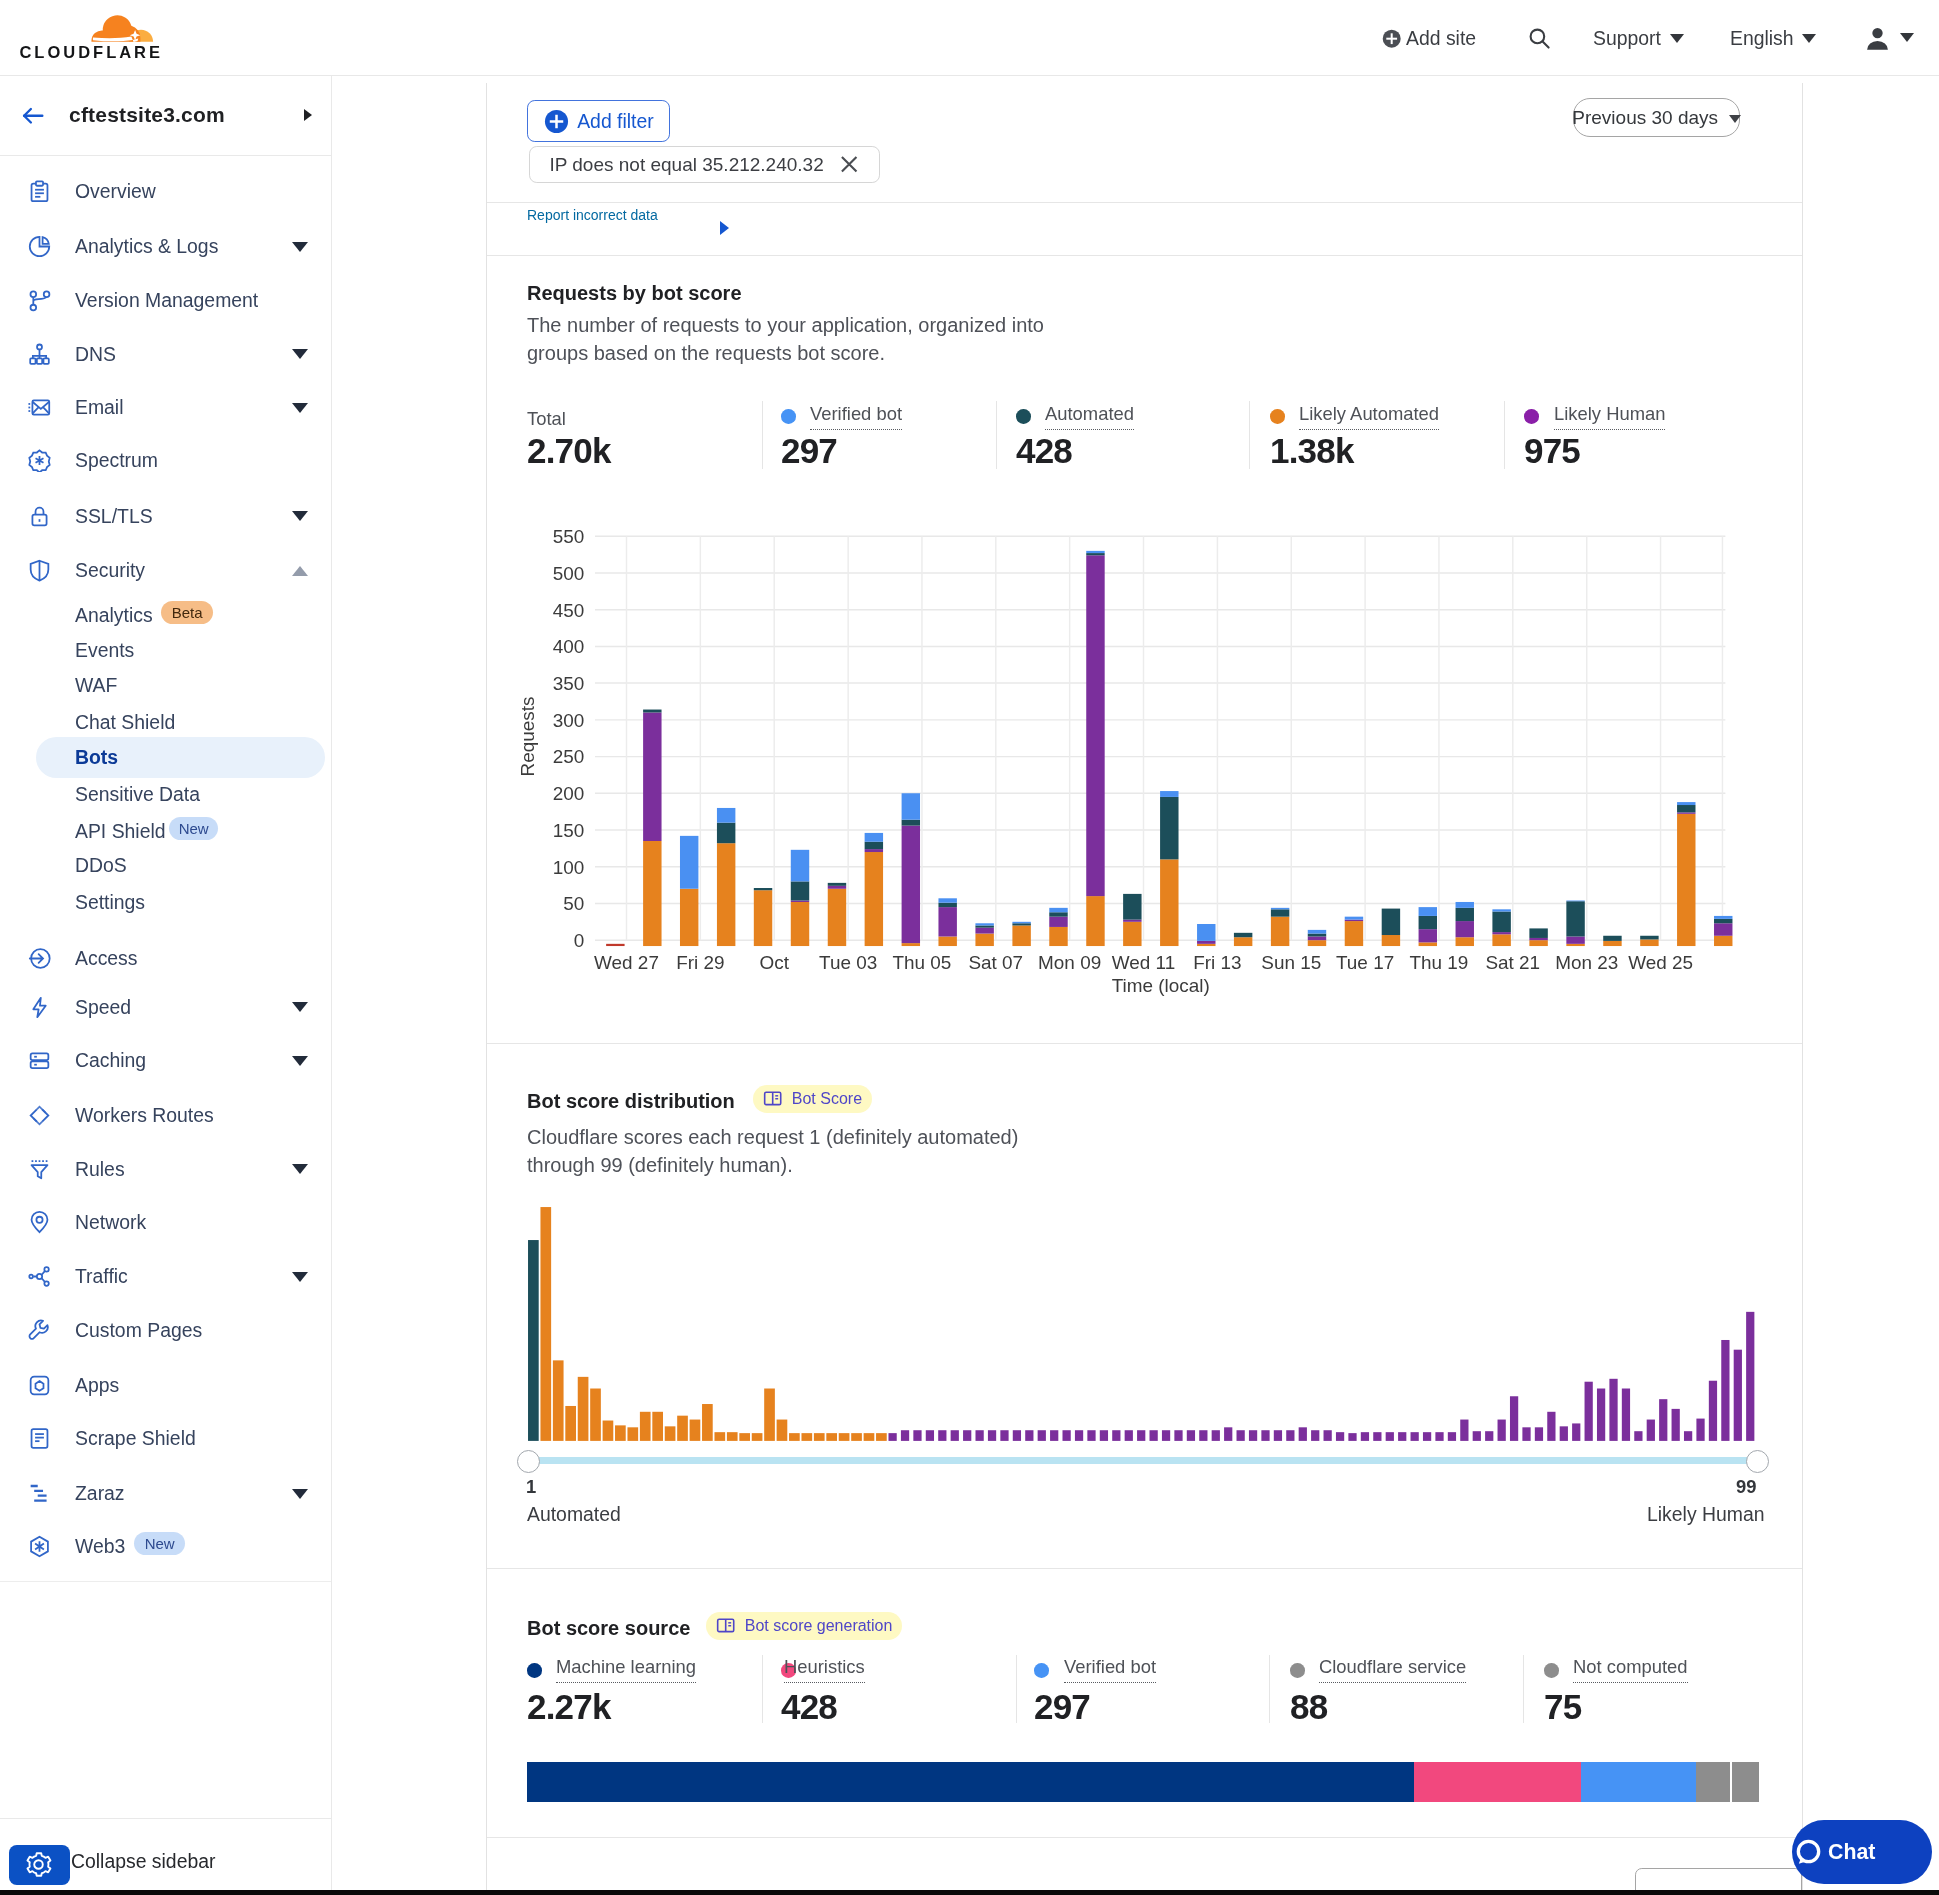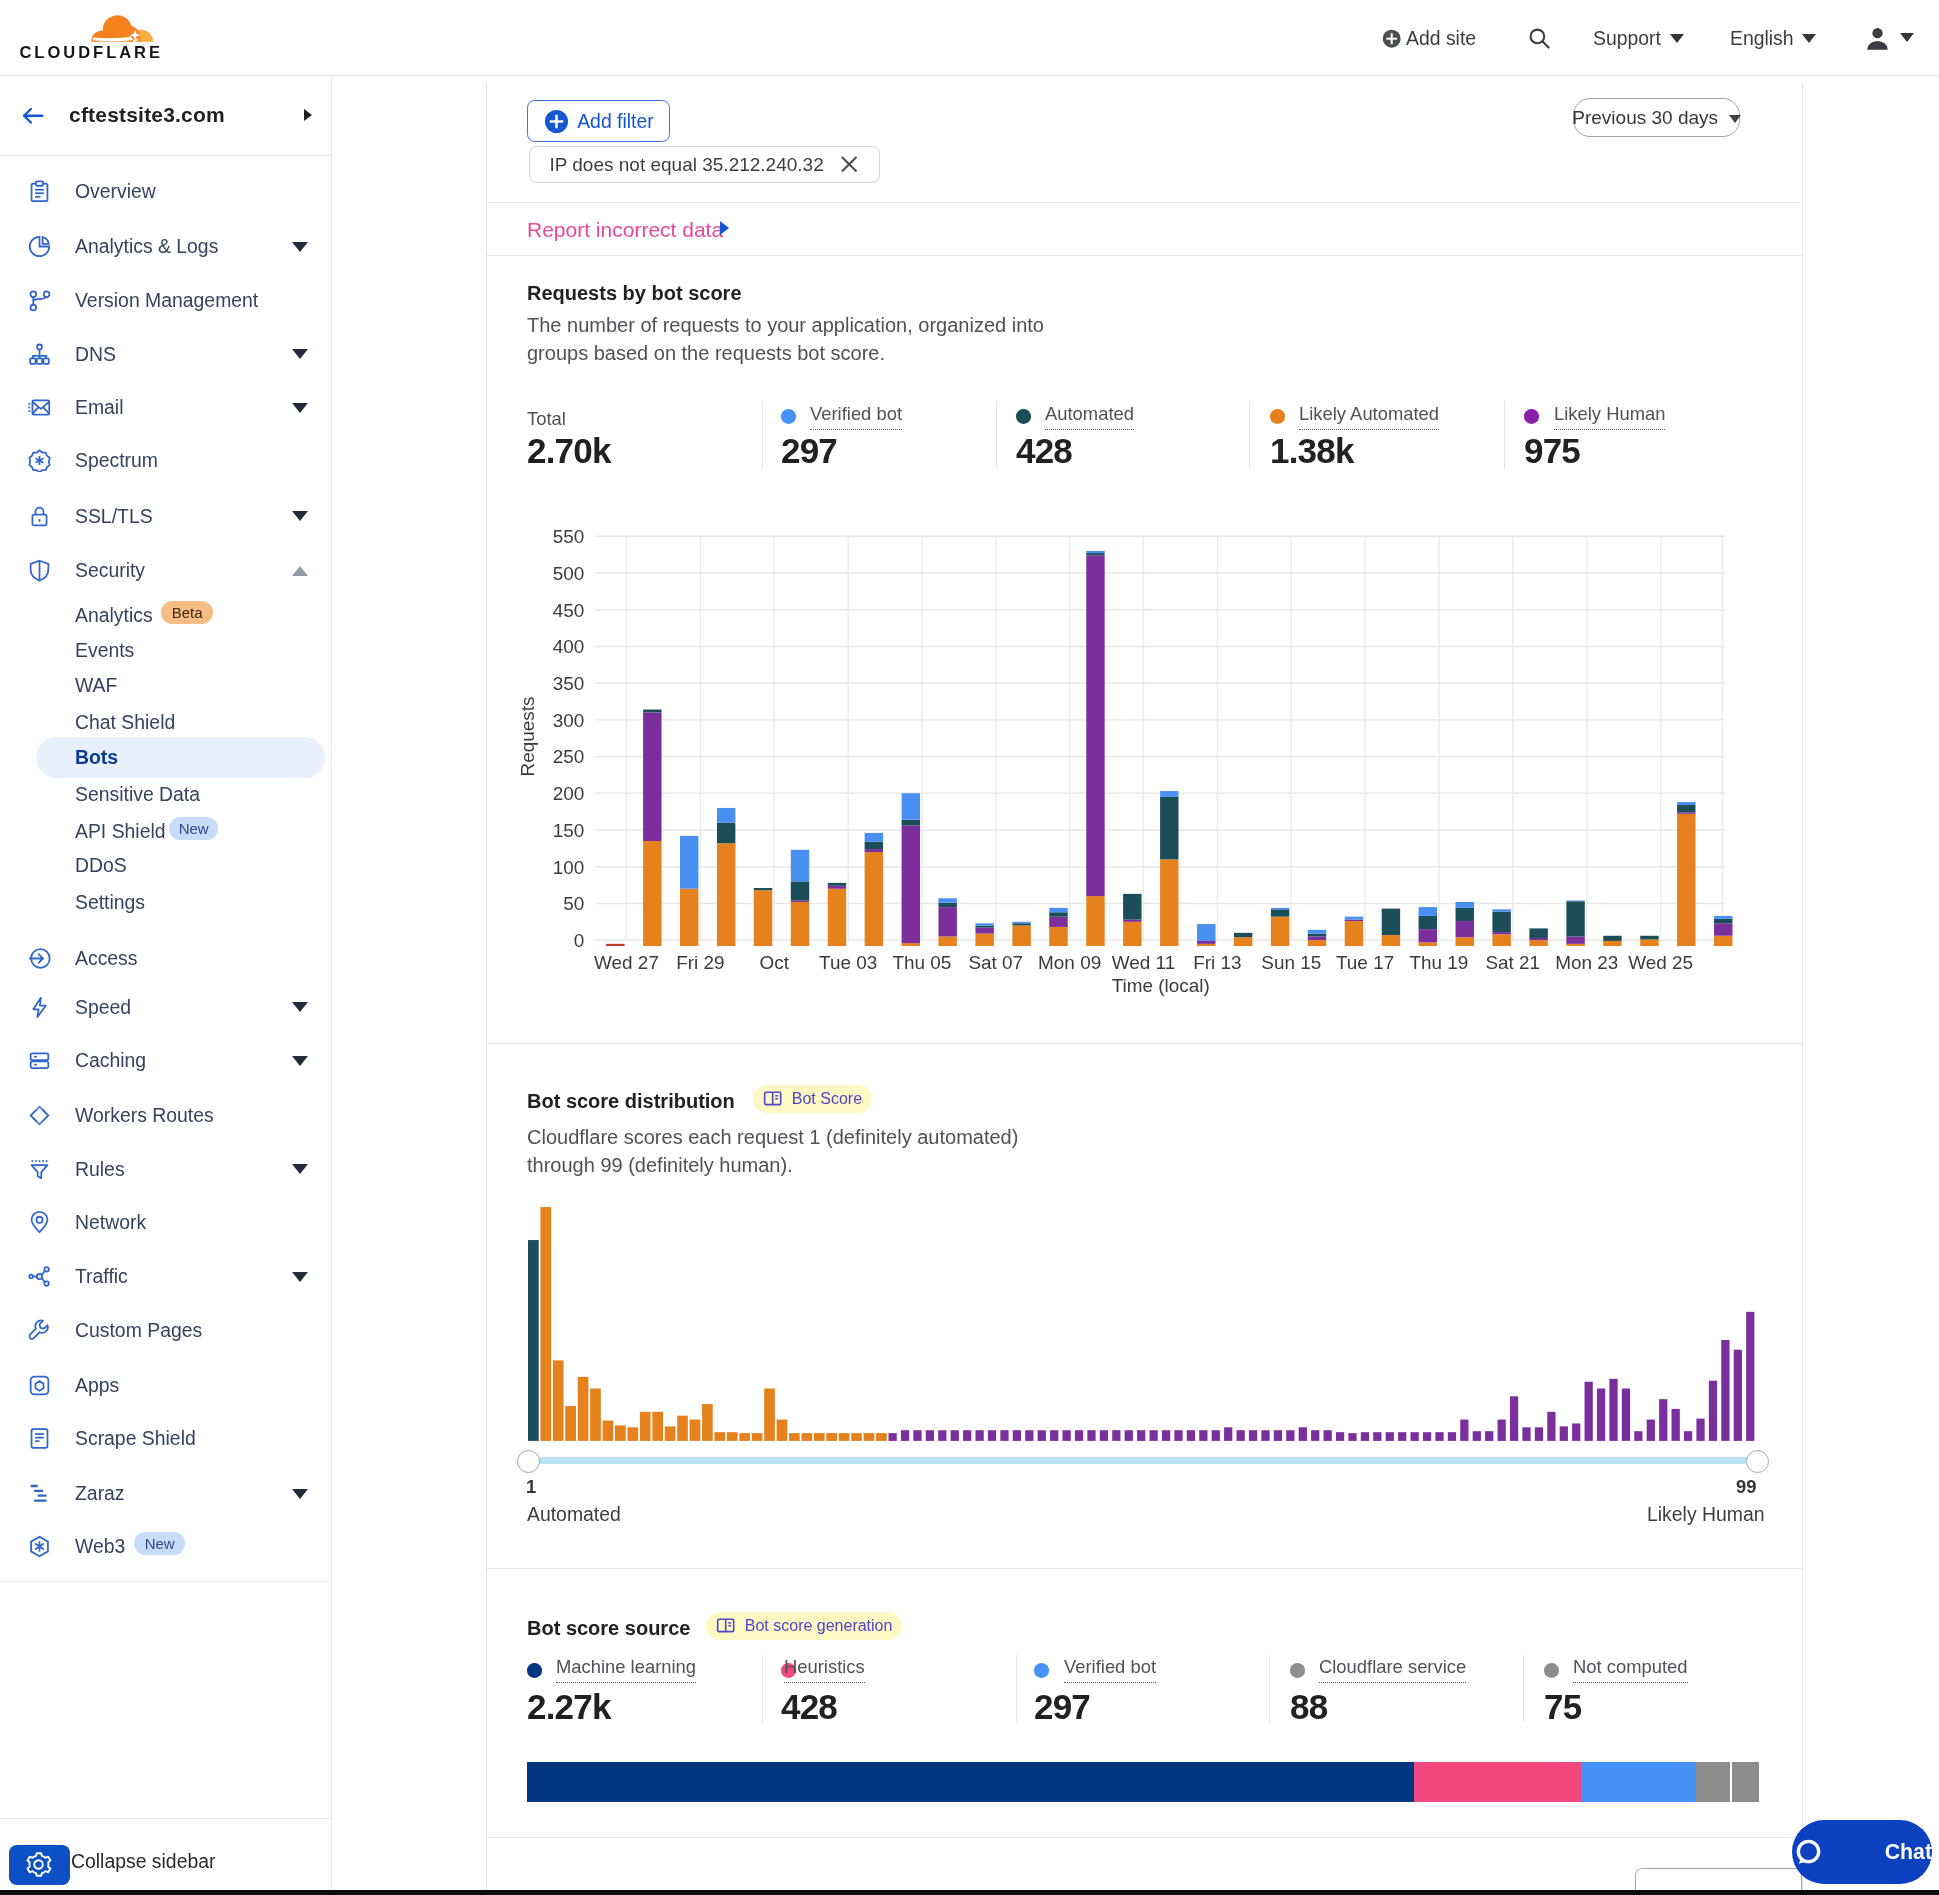--- a/index.html
+++ b/index.html
@@ -235,21 +235,21 @@
   <span style="font-size:19px;color:#3c3e43;white-space:nowrap">IP does not equal 35.212.240.32</span>
   <svg width="20.4" height="20.4" viewBox="0 0 21 21">
       <path d="M3 3 L18 18 M18 3 L3 18" stroke="#4a4d52" stroke-width="2.2"></path>
     </svg>
 </div>
 <div class="abs" style="left:1573px;top:98px;width:167px;height:39px;border:1.9px solid #a5a5a5;border-radius:17px;display:flex;align-items:center;justify-content:center;gap:10.7px">
   <span style="font-size:19px;color:#35383c;white-space:nowrap">Previous 30 days</span>
   <span style="width:0;height:0;border-left:6.8px solid transparent;border-right:6.8px solid transparent;border-top:8.7px solid #3f4146;margin-top:2.9px"></span>
 </div>
 
-<div class="abs" style="left:527px;top:218px;font-size:21px;color:#ec4899">Report incorrect data</div>
+<div class="abs" style="left:527px;top:207px;font-size:14px;color:#0369a1">Report incorrect data</div>
 <div class="abs" style="left:720px;top:221px;width:0;height:0;border-top:7.8px solid transparent;border-bottom:7.8px solid transparent;border-left:9.7px solid #1557d0"></div>
 
 <div class="abs h2" style="left:527px;top:282px">Requests by bot score</div>
 <div class="abs desc" style="left:527px;top:311px">The number of requests to your application, organized into<br>groups based on the requests bot score.</div>
 
 <div class="abs" style="left:527px;top:408px;font-size:18.4px;color:#4e5157">Total</div>
 <div class="abs statval" style="left:527px;top:431px">2.70k</div>
 <div class="abs vdiv" style="left:762px;top:401px;height:68px"></div>
 <div class="abs vdiv" style="left:996px;top:401px;height:68px"></div>
 <div class="abs vdiv" style="left:1249px;top:401px;height:68px"></div>
@@ -313,21 +313,21 @@
   <div style="width:887px;background:#003681"></div>
   <div style="width:167px;background:#f2487e"></div>
   <div style="width:115px;background:#4693f5"></div>
   <div style="width:34px;background:#8d8d8d"></div>
   <div style="width:1.9px;background:#fff"></div>
   <div style="width:27px;background:#8d8d8d"></div>
 </div>
 
 <div class="abs" style="left:1635px;top:1868px;width:167px;height:39px;border:1.9px solid #a5a5a5;border-radius:6.8px;background:#fff"></div>
 
-<div class="abs" style="left:1792px;top:1820px;width:140px;height:64px;background:#0d41c0;border-radius:32px;display:flex;align-items:center;justify-content:space-between;gap:22px">
+<div class="abs" style="left:1792px;top:1820px;width:140px;height:64px;background:#0d41c0;border-radius:32px;display:flex;align-items:center;justify-content:flex-start;gap:3px">
   <svg width="33" height="33" viewBox="0 0 34 34" fill="none" style="">
       <circle cx="17" cy="16" r="10.5" stroke="#fff" stroke-width="3.4" fill="none"></circle>
       <path d="M9.5 22 L7 28.5 L14.5 26.2 Z" fill="#fff"></path>
     </svg>
     <span style="font-size:21.3px;font-weight:bold;color:#fff">Chat</span>
 </div>
 
 <div class="abs" style="left:0;top:1890px;width:1940px;height:4.9px;background:#0a0a0a"></div>
 
 <svg class="abs" style="left:0;top:0" width="1940" height="1895" viewBox="0 0 1999 1953">

